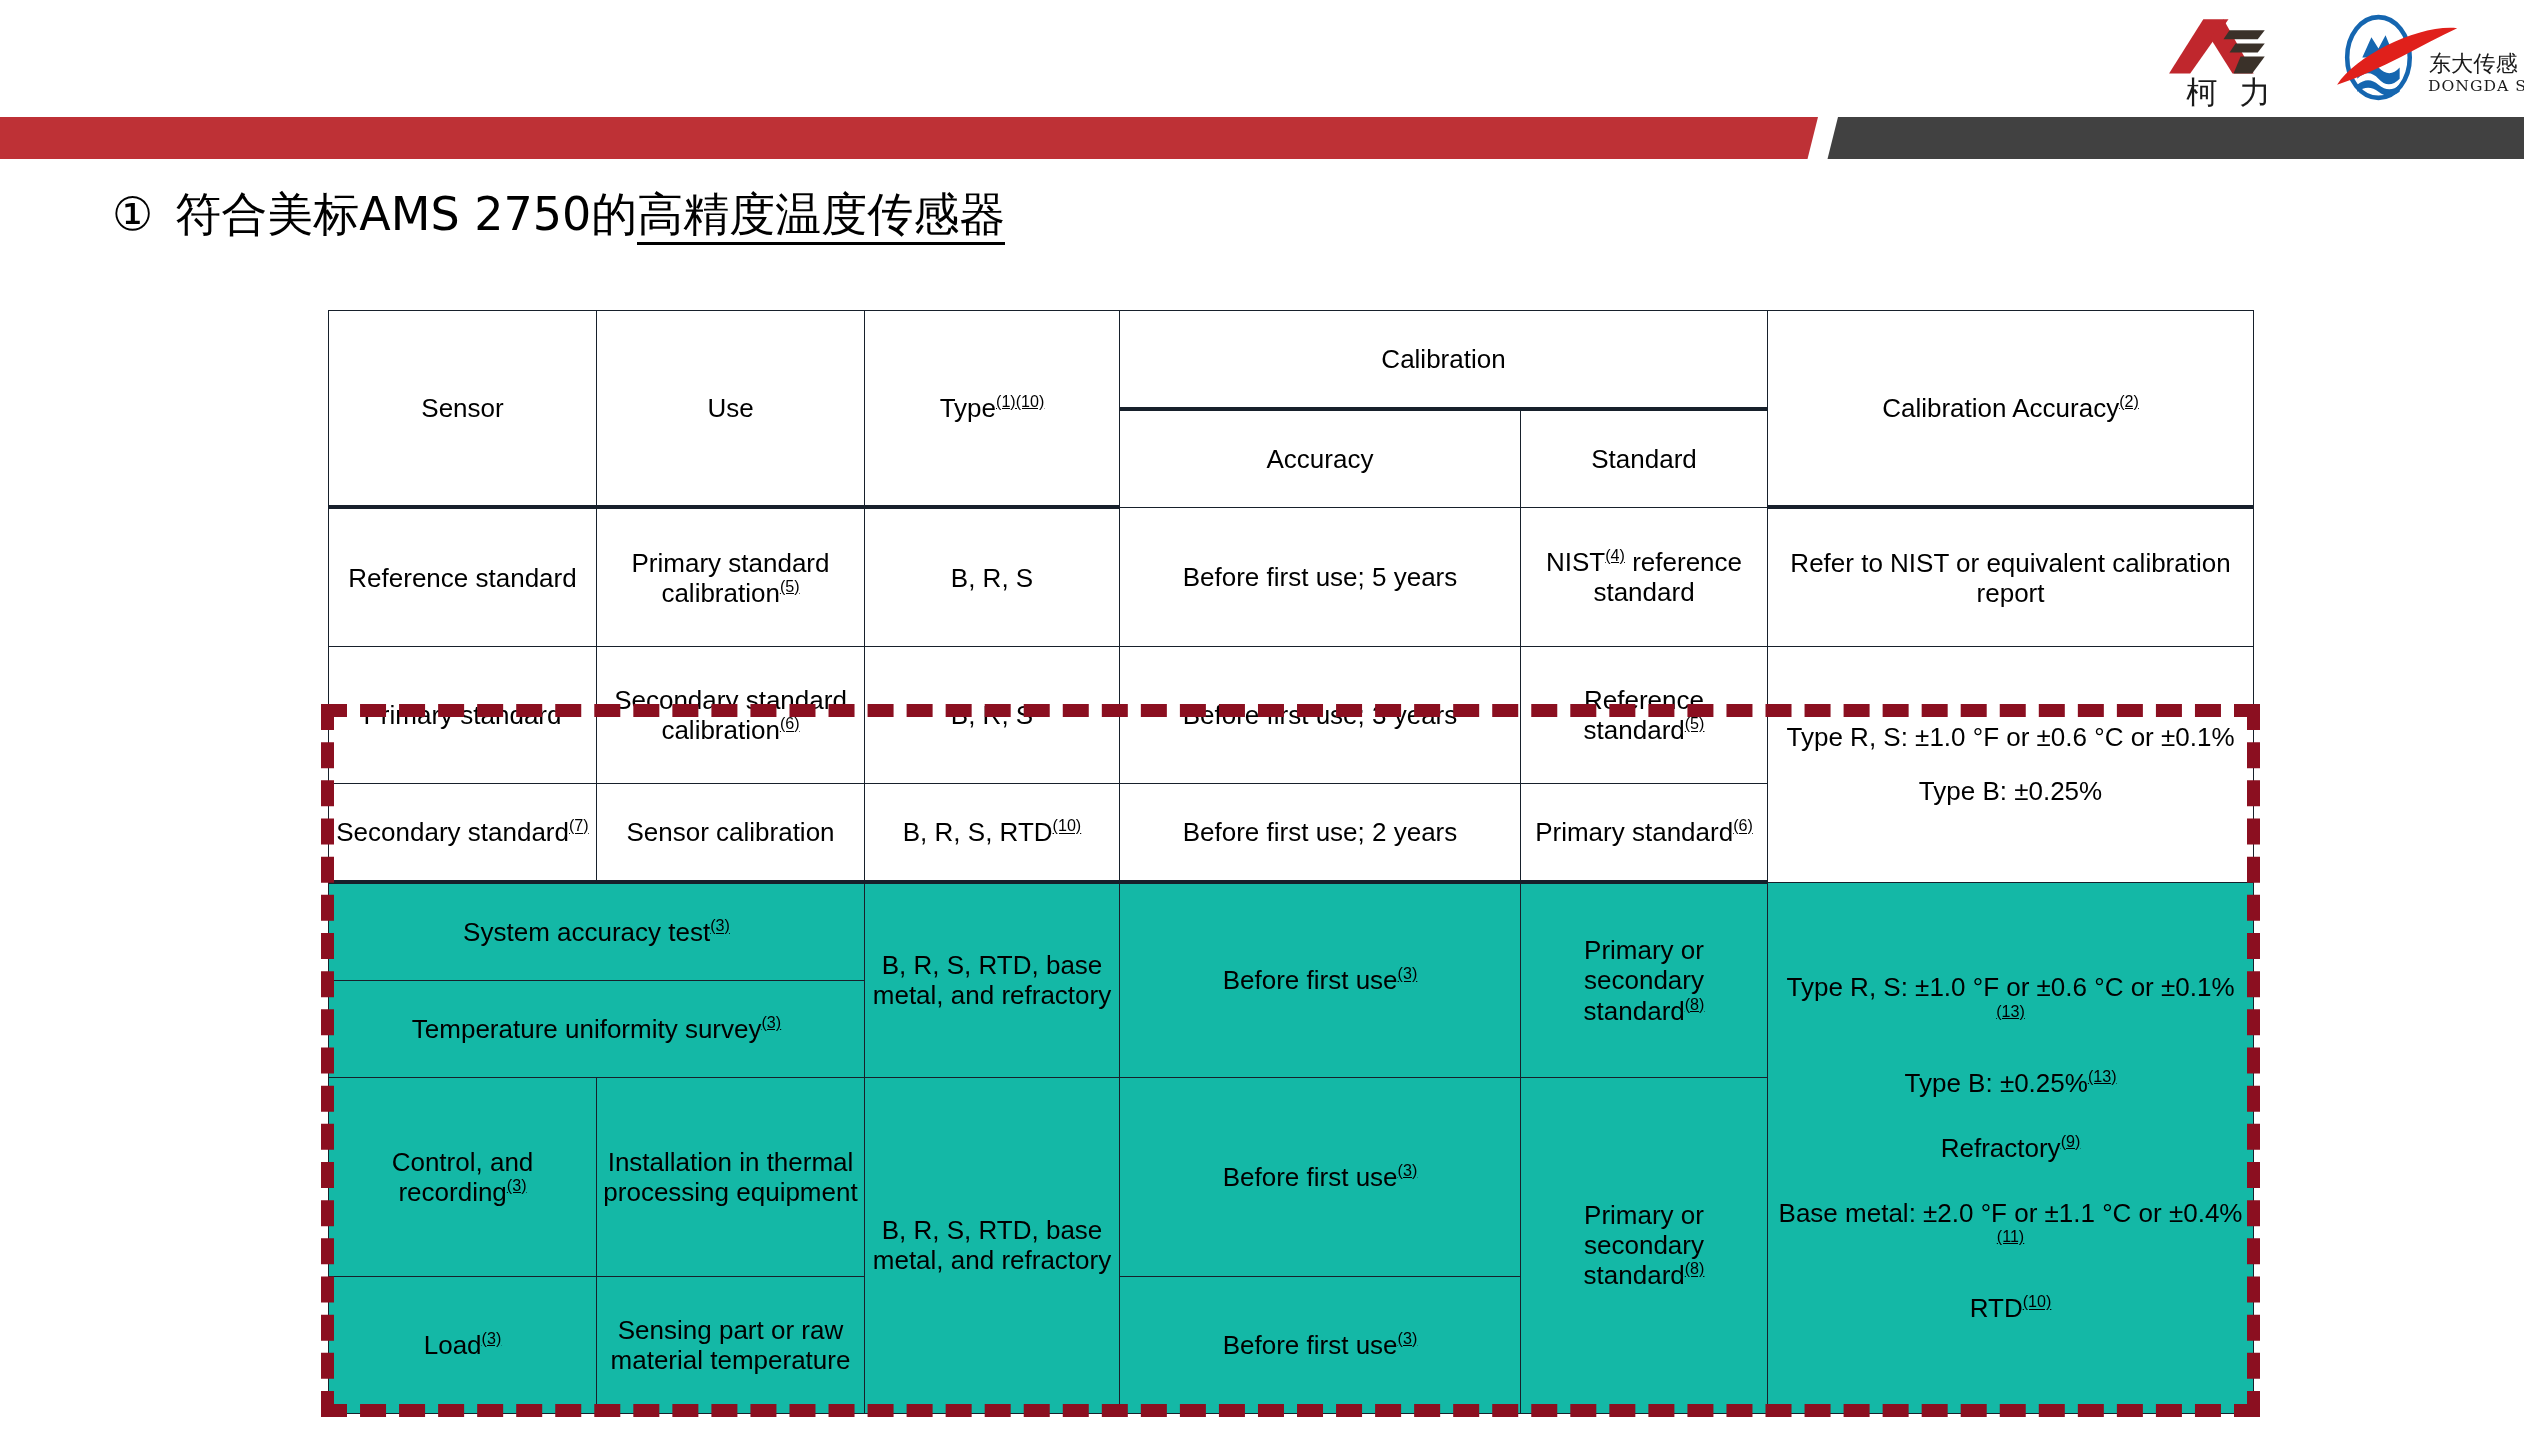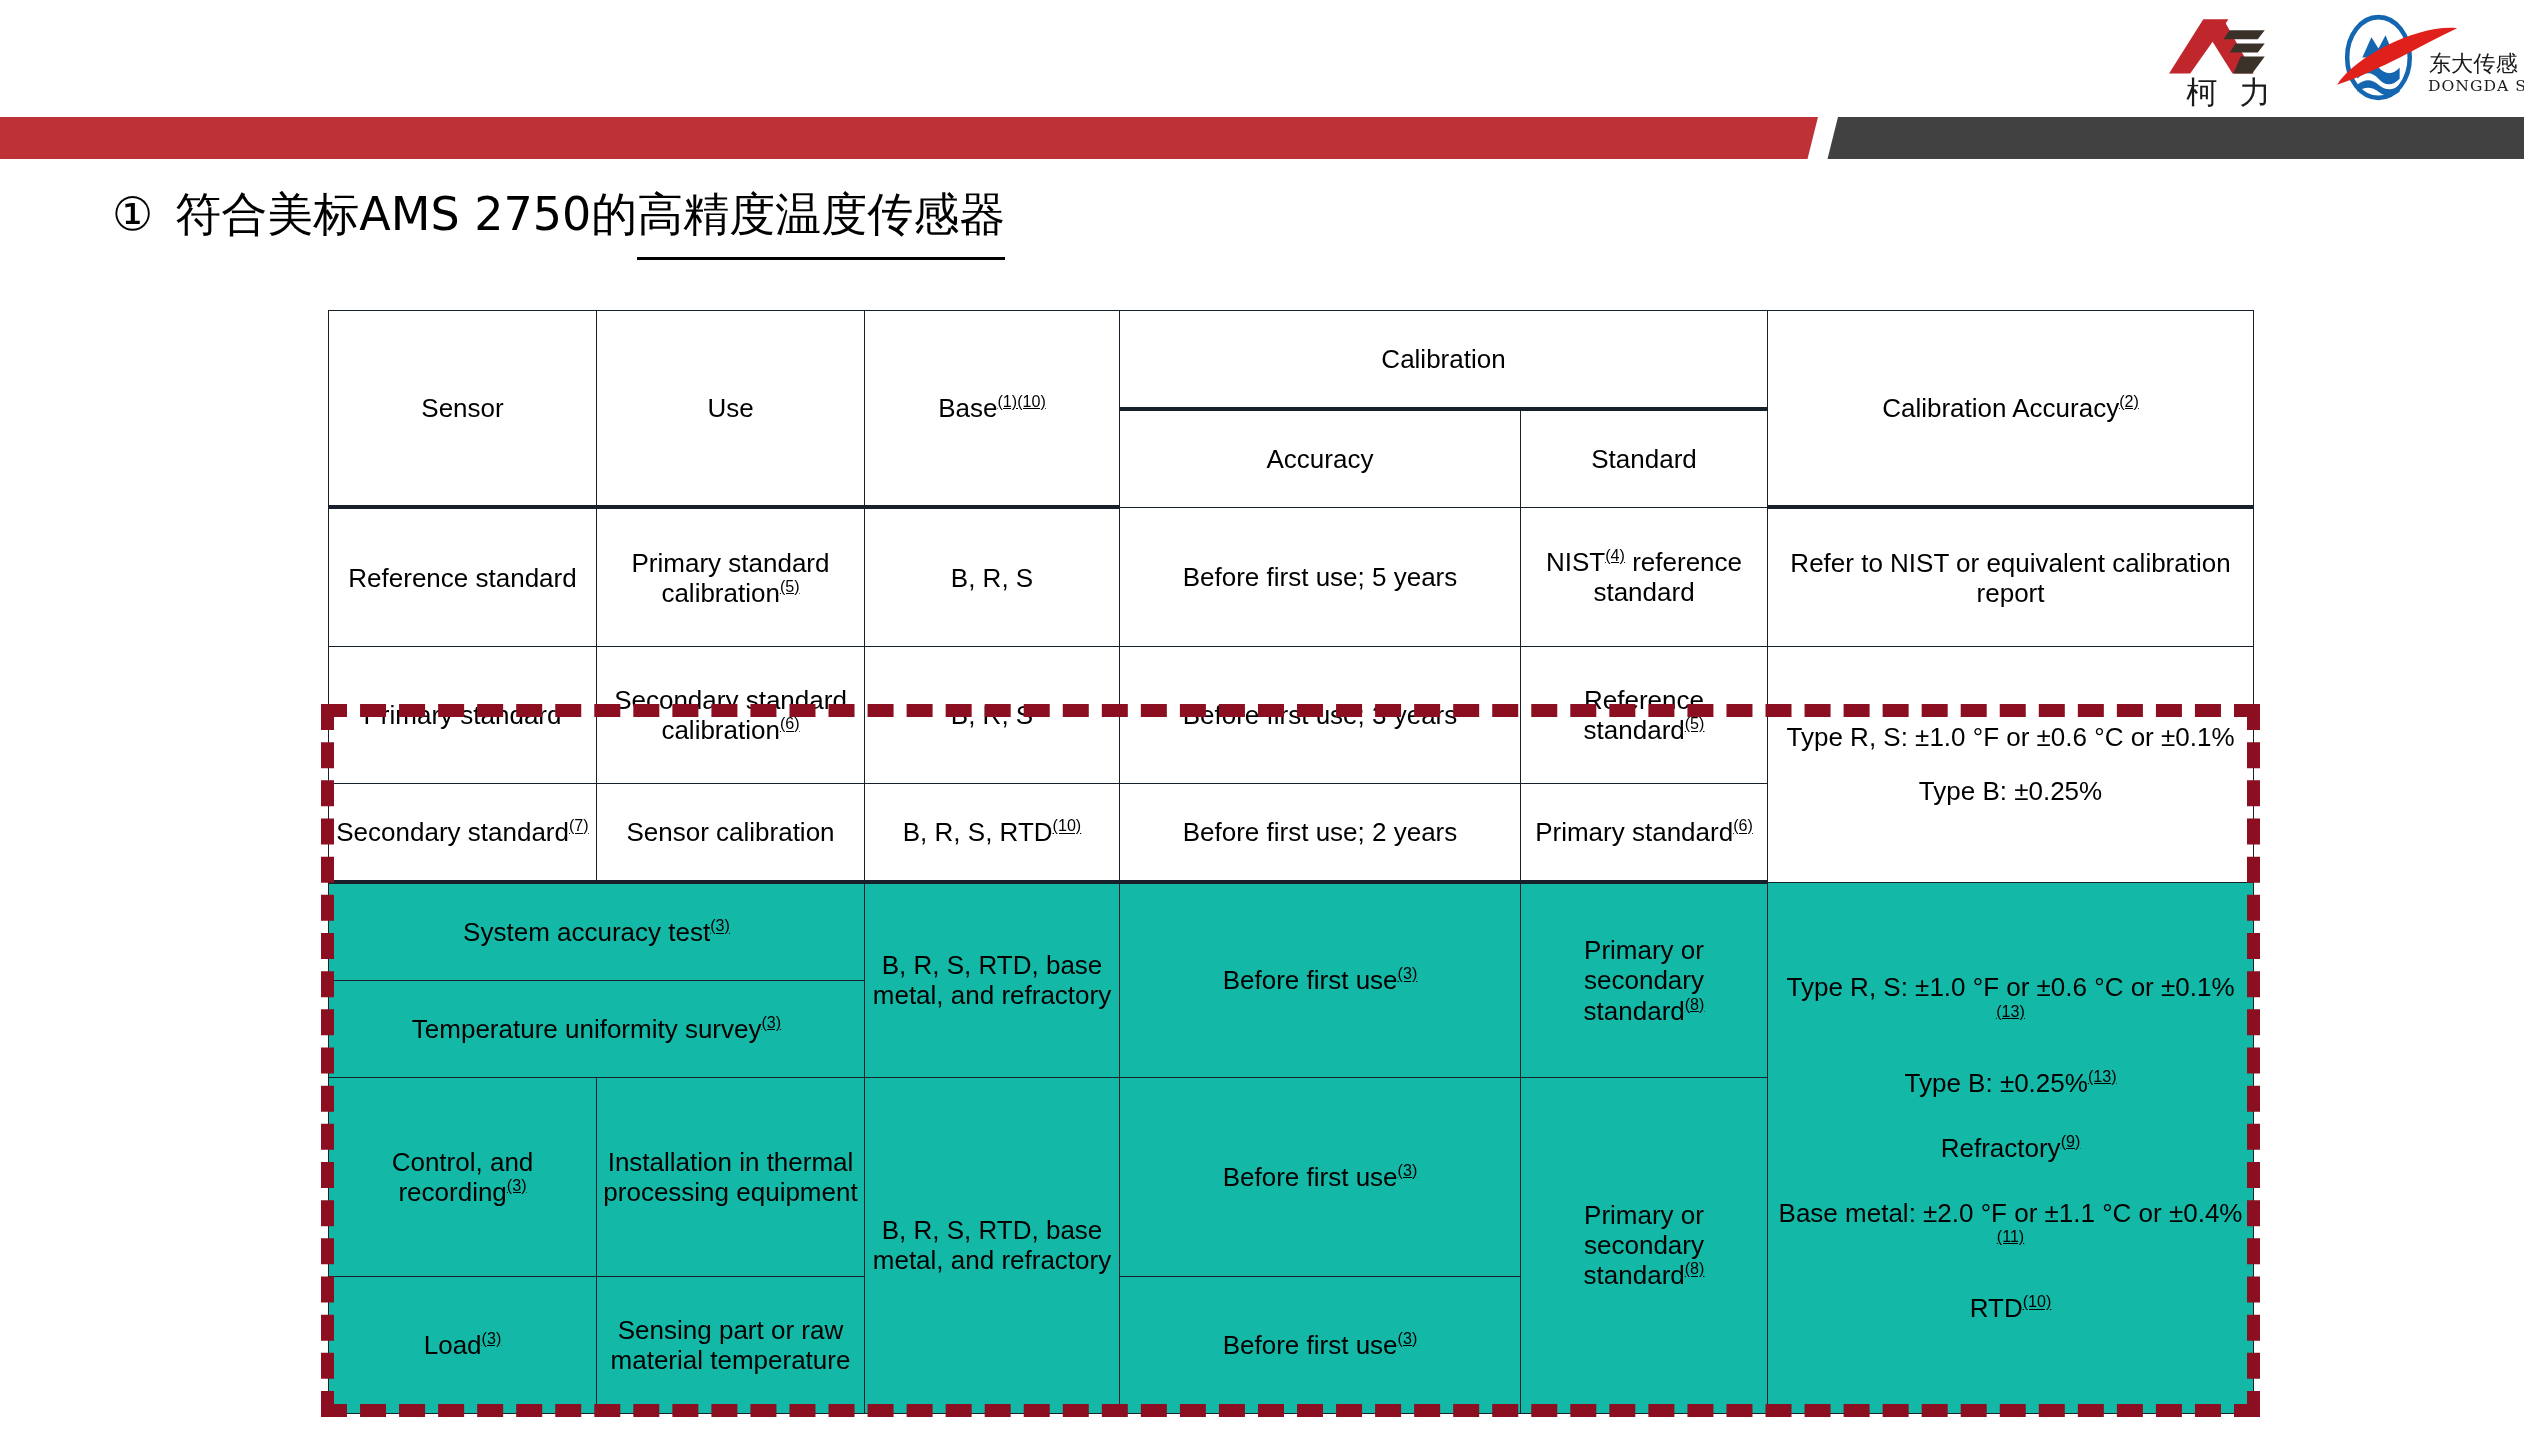--- a/index.html
+++ b/index.html
@@ -31,21 +31,21 @@
   
   .logo-keli{position:absolute;left:2164px;top:9px;width:131px;height:101px;}
   .logo-dd{position:absolute;left:2328px;top:11px;width:217px;height:96px;}
 
   
   .subtitle{
     position:absolute;left:112px;top:181px;font-size:46px;line-height:66px;
     color:#000;white-space:nowrap;
     font-family:"DejaVu Sans","Liberation Sans",sans-serif;
   }
-  .subtitle .ul{border-bottom:3.5px solid #000;padding-bottom:16px;text-align:center;}
+  .subtitle .ul{border-bottom:3.5px solid #000;padding-bottom:1px;text-align:center;}
   .subtitle .gap{display:inline-block;width:22px;}
 
   
   .tbl-wrap{position:absolute;left:328px;top:310px;width:1925px;height:1104px;}
   table.t{
     border-collapse:collapse;width:1925px;height:1104px;table-layout:fixed;
     font-size:26px;color:#000;
     font-family:"Liberation Sans","DejaVu Sans",sans-serif;
   }
   table.t td,table.t th{
@@ -112,21 +112,21 @@
         <col class="c4">
           <col class="c5">
           <col class="c6">
       </colgroup>
       <tbody>
 
         <tr>
           <td rowspan="2" class="thick-b">Sensor</td>
           <td rowspan="2" class="thick-b">Use</td>
           <td rowspan="2" class="thick-b">
-            <span>Base</span><sup>(1)(10)</sup>
+            <span>Type</span><sup>(1)(10)</sup>
           </td>
           <td colspan="2" class="thick-b">Calibration</td>
           <td rowspan="2" class="thick-b">
             <span>Calibration Accuracy</span><sup>(2)</sup>
           </td>
         </tr>
         <tr>
           <td>Accuracy</td>
           <td>Standard</td>
         </tr>

